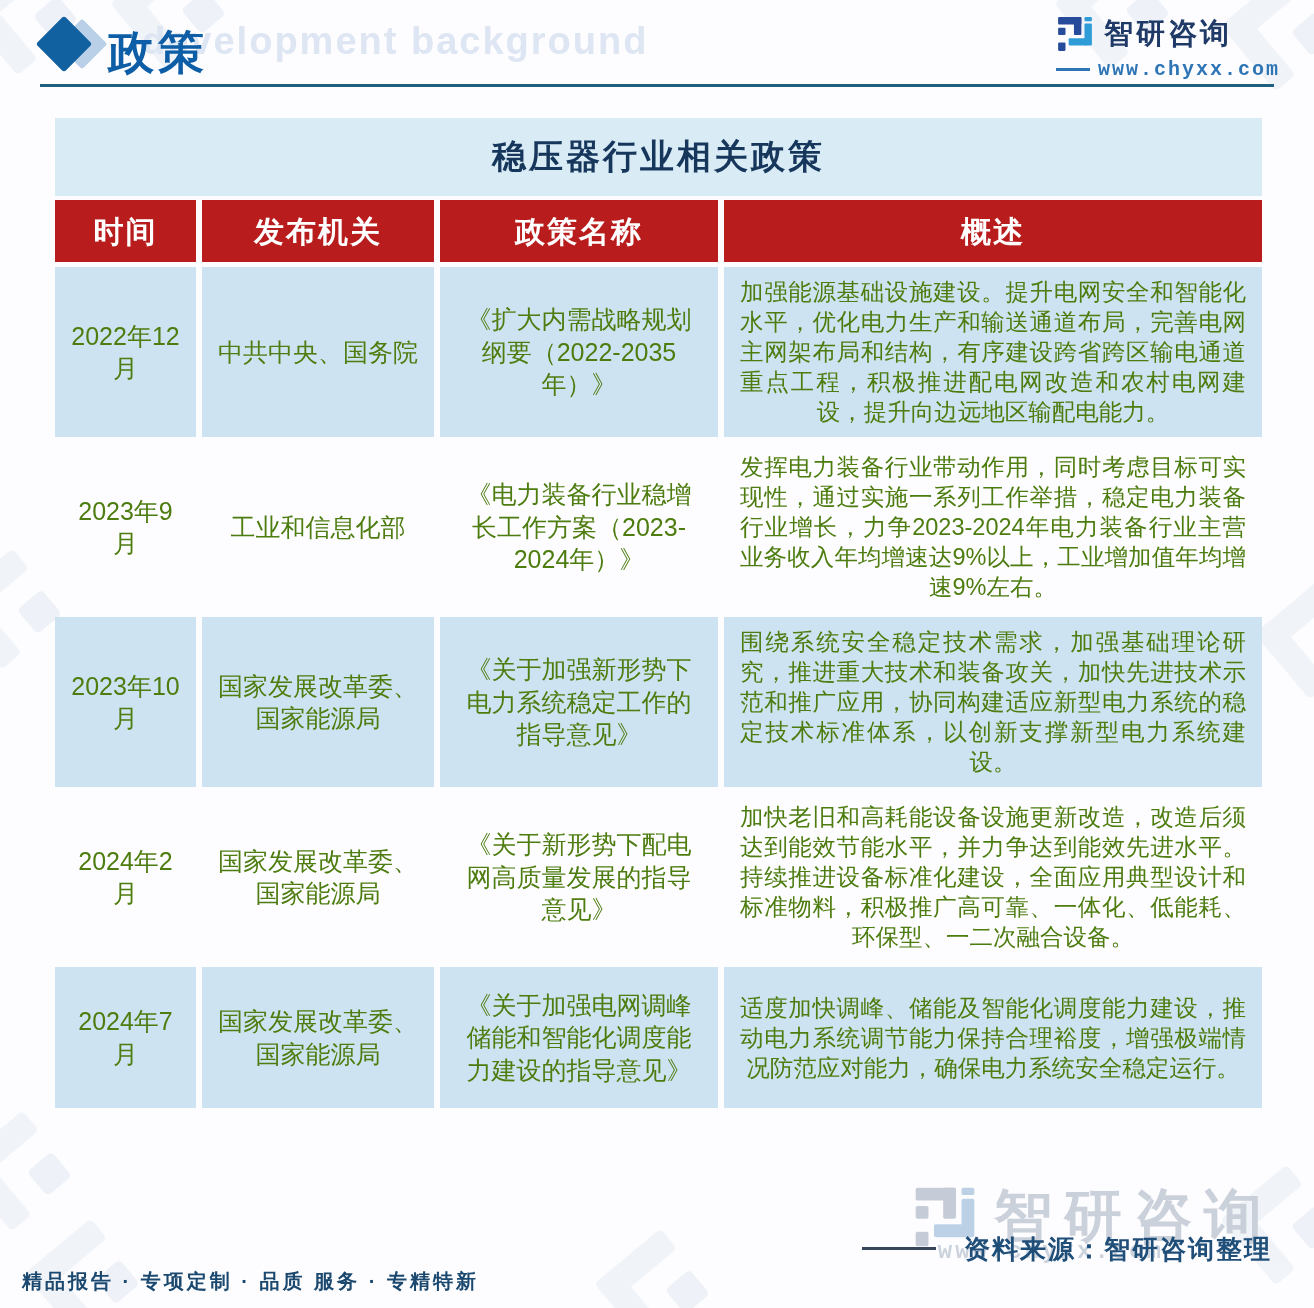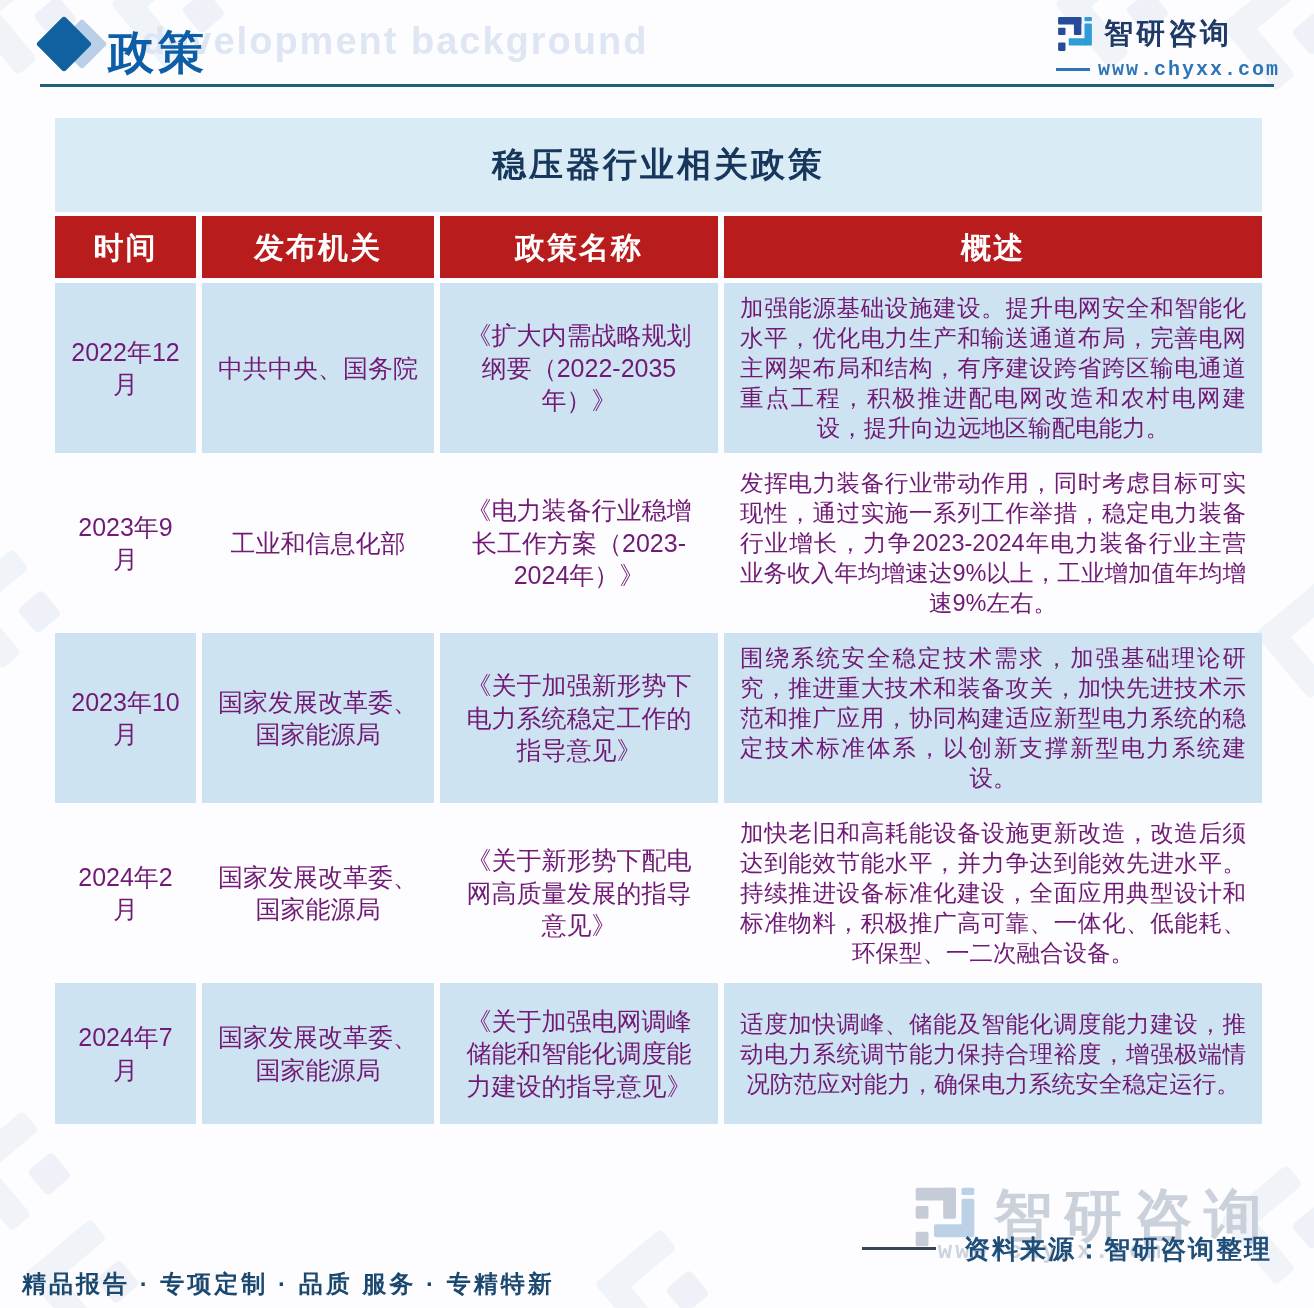--- a/index.html
+++ b/index.html
@@ -30,43 +30,43 @@
   .brand-top{display:flex;align-items:center;gap:10px;}
   .brand-name{font-size:29px;font-weight:bold;color:#1f3a66;letter-spacing:3px;}
   .brand-bottom{display:flex;align-items:center;gap:8px;margin-top:4px;justify-content:flex-end;}
   .brand-dash{display:inline-block;width:34px;height:3px;background:#2e75b6;}
   .brand-url{font-size:20px;font-weight:bold;color:#2e75b6;letter-spacing:2px;
              font-family:"Liberation Mono","DejaVu Sans Mono",monospace;}
   .hdr-rule{position:absolute;left:40px;right:40px;top:84px;height:3px;background:#1f607e;}
 
   
   .tbl{position:absolute;left:55px;top:118px;width:1207px;z-index:1;}
-  .t-title{height:94px;background:#d9ecf6;display:flex;align-items:center;justify-content:center;
+  .t-title{height:78px;background:#d9ecf6;display:flex;align-items:center;justify-content:center;
            font-size:34px;font-weight:bold;color:#16365c;letter-spacing:3px;margin-bottom:4px;}
   .row{display:grid;grid-template-columns:141px 232px 278px 1fr;column-gap:6px;margin-top:5px;}
   .t-head{margin-top:0;}
   .t-head .c{background:#b91c1c;color:#ffffff;font-weight:bold;font-size:30px;min-height:62px;
              letter-spacing:2px;}
   .c{display:flex;align-items:center;justify-content:center;text-align:center;
-     font-size:25px;color:#701a75;line-height:1.3;padding:0 16px;}
+     font-size:25px;color:#4d7c0f;line-height:1.3;padding:0 16px;}
   .c.time{padding:16px 14px;}
   .alt .c{background:#cee3f1;}
   .c.ov{padding:10px 16px;}
   .c.ov span{display:block;font-size:23.5px;line-height:30px;text-align:justify;text-align-last:center;}
 
   
   .big-wm{position:absolute;right:40px;top:1178px;display:flex;align-items:center;gap:16px;
           z-index:0;opacity:.95;}
   .big-wm-text{font-size:58px;font-weight:bold;color:#c9cfd9;letter-spacing:12px;}
   .wm-url{position:absolute;right:150px;top:1238px;font-size:24px;font-weight:bold;color:#ccd3dd;
           letter-spacing:3px;z-index:0;font-family:"Liberation Mono","DejaVu Sans Mono",monospace;}
   .src-dash{position:absolute;left:862px;top:1247px;width:74px;height:3px;background:#37455a;z-index:2;}
   .src{position:absolute;right:42px;top:1232px;font-size:26px;font-weight:bold;color:#1f4e79;
        letter-spacing:2px;z-index:2;}
-  .foot{position:absolute;left:22px;top:1268px;font-size:24px;font-weight:bold;color:#1b486e;
+  .foot{position:absolute;left:22px;top:1268px;font-size:20px;font-weight:bold;color:#1b486e;
         letter-spacing:3px;z-index:2;}
 </style>
 </head>
 <body>
 
 <div class="page">
 
   <div class="wm wm1">
       <i class="a"></i>
       <i class="b"></i>

